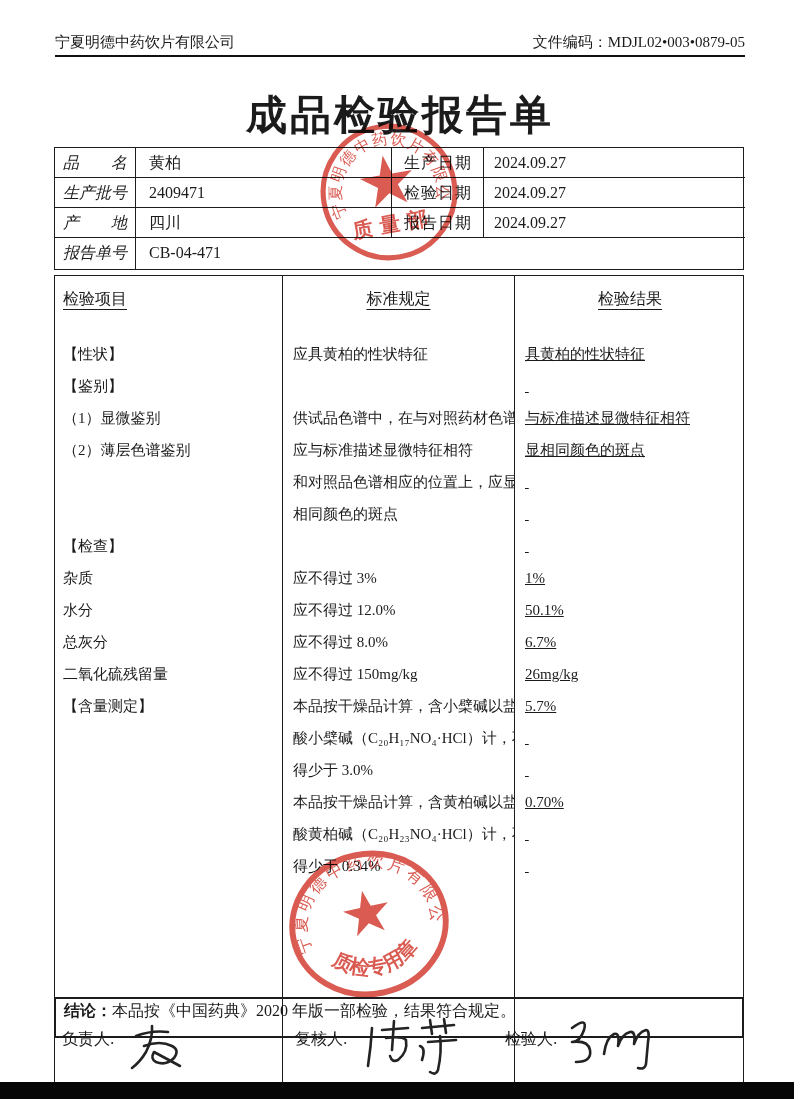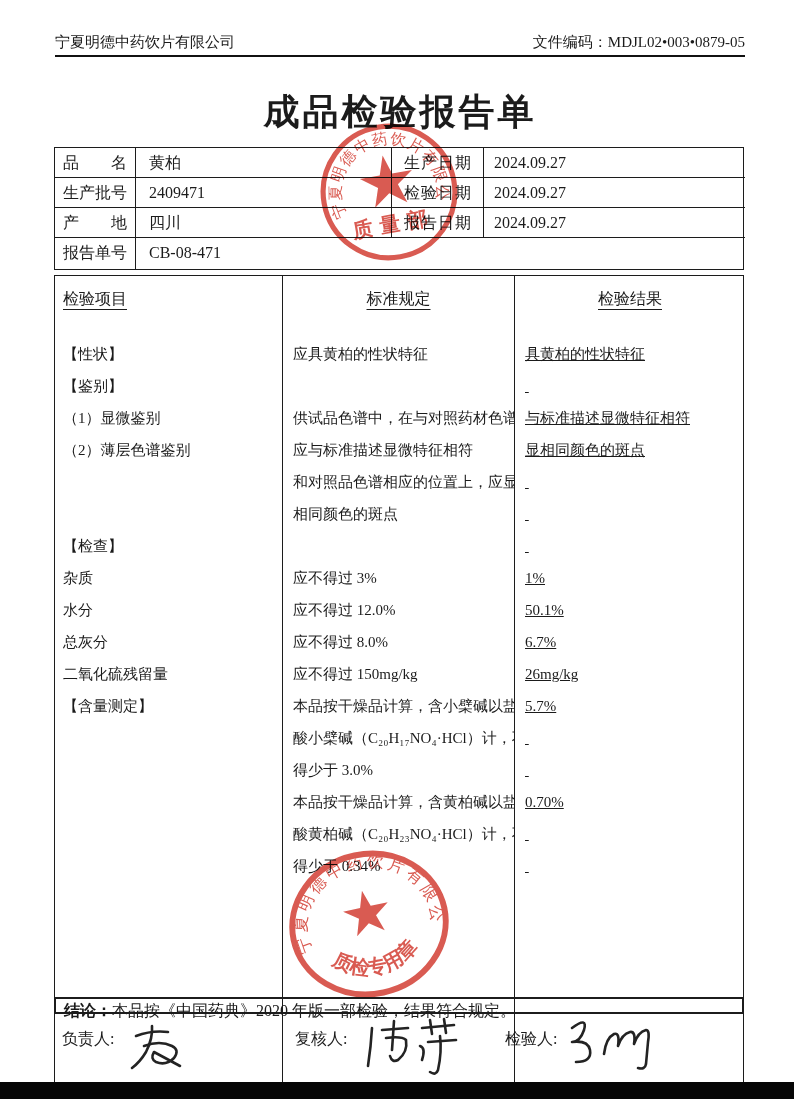--- a/index.html
+++ b/index.html
@@ -5,29 +5,29 @@
   html,body{margin:0;padding:0;}
   body{
     width:800px;height:1099px;background:#ffffff;position:relative;overflow:hidden;
     font-family:"Liberation Serif","DejaVu Serif","DejaVu Sans",serif;
     color:#1b1b1b;
   }
   
   .hdr{position:absolute;top:33px;left:55px;width:690px;display:flex;justify-content:space-between;font-size:15px;}
   .hdr-rule{position:absolute;top:55px;left:55px;width:690px;height:0;border-top:2.6px solid #111;}
   
-  .title{position:absolute;top:88px;left:0;width:800px;text-align:center;font-size:36px;font-weight:700;letter-spacing:3px;}
+  .title{position:absolute;top:88px;left:0;width:800px;text-align:center;font-size:41px;font-weight:700;letter-spacing:3px;}
   
   .info{
     position:absolute;top:147px;left:54px;width:690px;
     display:grid;grid-template-columns:81px 256px 92px 261px;grid-template-rows:30px 30px 30px 31px;
     border:1.6px solid #1c1c1c;box-sizing:border-box;font-size:16px;
   }
   .ic{border-right:1.4px solid #1c1c1c;border-bottom:1.4px solid #1c1c1c;display:block;line-height:29px;white-space:nowrap;overflow:hidden;box-sizing:border-box;}
-  .ic.lab{padding:0 8px;text-align:justify;text-align-last:justify;}
+  .ic.lab{padding:0 8px;text-align:justify;text-align-last:justify;font-style:italic;}
   .ic.dlab{padding:0 12px;text-align:justify;text-align-last:justify;}
   .ic.val{padding-left:13px;}
   .ic.dval{padding-left:10px;border-right:none;}
   .ic.lastrow{border-bottom:none;}
   .ic.span3{grid-column:2 / 5;border-right:none;}
   
   .rt{
     position:absolute;top:275px;left:54px;width:690px;height:808px;
     display:grid;grid-template-columns:228px 232px 230px;
     border:1.6px solid #1c1c1c;box-sizing:border-box;
@@ -38,21 +38,21 @@
   .rt-c1 .rt-head{padding-left:8px;text-align:left;}
   .rt-c2 .rt-head,.rt-c3 .rt-head{text-align:center;}
   .uhead{text-decoration:underline;text-underline-offset:5px;}
   .rt-lines{padding-top:16px;}
   .tline{height:32px;line-height:32px;font-size:15px;white-space:nowrap;}
   .rt-c1 .tline{padding-left:8px;}
   .rt-c2 .tline{padding-left:10px;}
   .rt-c3 .tline{padding-left:10px;text-decoration:underline;}
   
   .concl{
-    position:absolute;top:997px;left:54px;width:690px;height:17px;box-sizing:border-box;
+    position:absolute;top:997px;left:54px;width:690px;height:41px;box-sizing:border-box;
     border:2px solid #1c1c1c;line-height:23px;font-size:16px;padding-left:8px;white-space:nowrap;
   }
   .concl-label{font-weight:700;}
   
   .sig-label{position:absolute;top:1029px;font-size:16px;}
   .sig-svg{position:absolute;}
   .sig-svg path{fill:none;stroke:#232323;stroke-width:2.6;stroke-linecap:round;stroke-linejoin:round;}
   
   .stamp{position:absolute;mix-blend-mode:multiply;opacity:.84;}
   .stamp svg text{font-family:"Liberation Serif","DejaVu Serif",serif;}
@@ -82,21 +82,21 @@
     <div class="ic val">2409471</div>
     <div class="ic dlab">检验日期</div>
     <div class="ic dval">2024.09.27</div>
 
     <div class="ic lab">产地</div>
     <div class="ic val">四川</div>
     <div class="ic dlab">报告日期</div>
     <div class="ic dval">2024.09.27</div>
 
     <div class="ic lab lastrow">报告单号</div>
-    <div class="ic val span3 lastrow">CB-08-471</div>
+    <div class="ic val span3 lastrow">CB-04-471</div>
   </div>
 
   <div class="rt">
     <div class="rt-col rt-c1">
       <div class="rt-head"><span class="uhead">检验项目</span></div>
       <div class="rt-lines">
           <div class="tline">【性状】</div>
           <div class="tline">【鉴别】</div>
           <div class="tline">（1）显微鉴别</div>
           <div class="tline">（2）薄层色谱鉴别</div>

